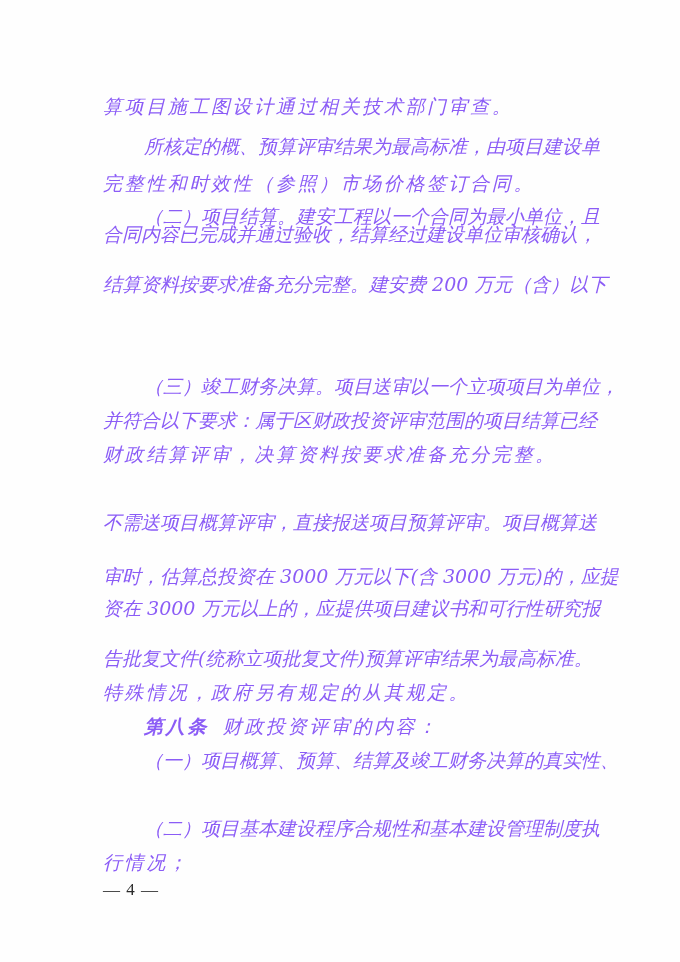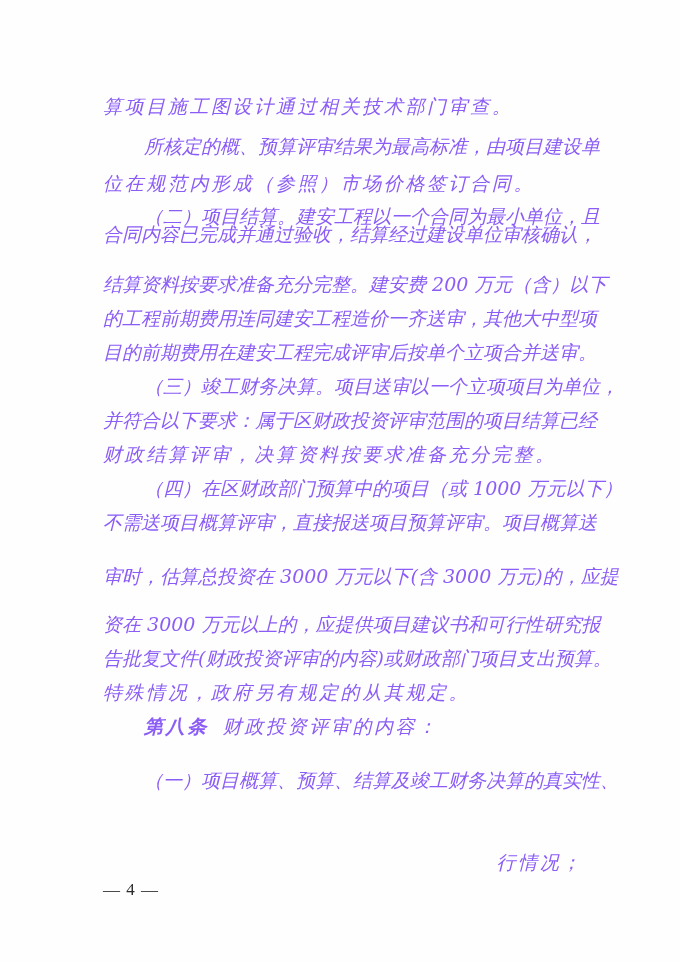--- a/index.html
+++ b/index.html
@@ -52,41 +52,39 @@
     }
   </style>
 </head>
 <body>
 
 <div class="page">
 
   <div class="line" style="top:94px;">算项目施工图设计通过相关技术部门审查。</div>
 
   <div class="line indent justify" style="top:134px;width:433px;">所核定的概、预算评审结果为最高标准，由项目建设单</div>
-  <div class="line" style="top:171px;">位在规范内形成（参照）市场价格签订合同。</div>
+  <div class="line" style="top:171px;">完整性和时效性（参照）市场价格签订合同。</div>
 
   <div class="line indent justify" style="top:204px;width:433px;">（二）项目结算。建安工程以一个合同为最小单位，且</div>
   <div class="line justify" style="top:222px;width:476px;">合同内容已完成并通过验收，结算经过建设单位审核确认，</div>
   <div class="line justify" style="top:272px;width:474px;">结算资料按要求准备充分完整。建安费 200 万元（含）以下</div>
-  <div class="line justify" style="top:306px;width:474px;">的工程前期费用连同建安工程造价一齐送审，其他大中型项</div>
-  <div class="line justify" style="top:340px;width:462px;">目的前期费用在建安工程完成评审后按单个立项合并送审。</div>
 
   <div class="line indent justify" style="top:374px;width:433px;">（三）竣工财务决算。项目送审以一个立项项目为单位，</div>
   <div class="line justify" style="top:408px;width:474px;">并符合以下要求：属于区财政投资评审范围的项目结算已经</div>
   <div class="line" style="top:442px;">财政结算评审，决算资料按要求准备充分完整。</div>
 
-  <div class="line indent justify" style="top:476px;width:433px;">（四）在区财政部门预算中的项目（或 1000 万元以下）</div>
   <div class="line justify" style="top:510px;width:474px;">不需送项目概算评审，直接报送项目预算评审。项目概算送</div>
   <div class="line justify" style="top:564px;width:474px;">审时，估算总投资在 3000 万元以下(含 3000 万元)的，应提</div>
-  <div class="line justify" style="top:612px;width:474px;">资在 3000 万元以上的，应提供项目建议书和可行性研究报</div>
-  <div class="line justify" style="top:646px;width:462px;">告批复文件(财政投资评审的内容)或财政部门项目支出预算。</div>
+  <div class="line justify" style="top:596px;width:474px;">资在 3000 万元以上的，应提供项目建议书和可行性研究报</div>
+  <div class="line justify" style="top:646px;width:462px;">告批复文件(统称立项批复文件)预算评审结果为最高标准。</div>
   <div class="line" style="top:680px;">特殊情况，政府另有规定的从其规定。</div>
 
   <div class="line indent" style="top:714px;">
     <span class="bold">第八条</span><span class="gap"></span><span>财政投资评审的内容：</span>
   </div>
 
-  <div class="line indent justify" style="top:748px;width:433px;margin-top:20px;">（一）项目概算、预算、结算及竣工财务决算的真实性、</div>
+  <div class="line indent justify" style="top:748px;width:433px;">（一）项目概算、预算、结算及竣工财务决算的真实性、</div>
 
-  <div class="line" style="top:850px;text-align:right;">行情况；</div>
+  <div class="line indent justify" style="top:816px;width:433px;">（二）项目基本建设程序合规性和基本建设管理制度执</div>
+  <div class="line" style="top:850px;">行情况；</div>
 
   <div class="pagenum">— 4 —</div>
 </div>
 
 </body></html>

